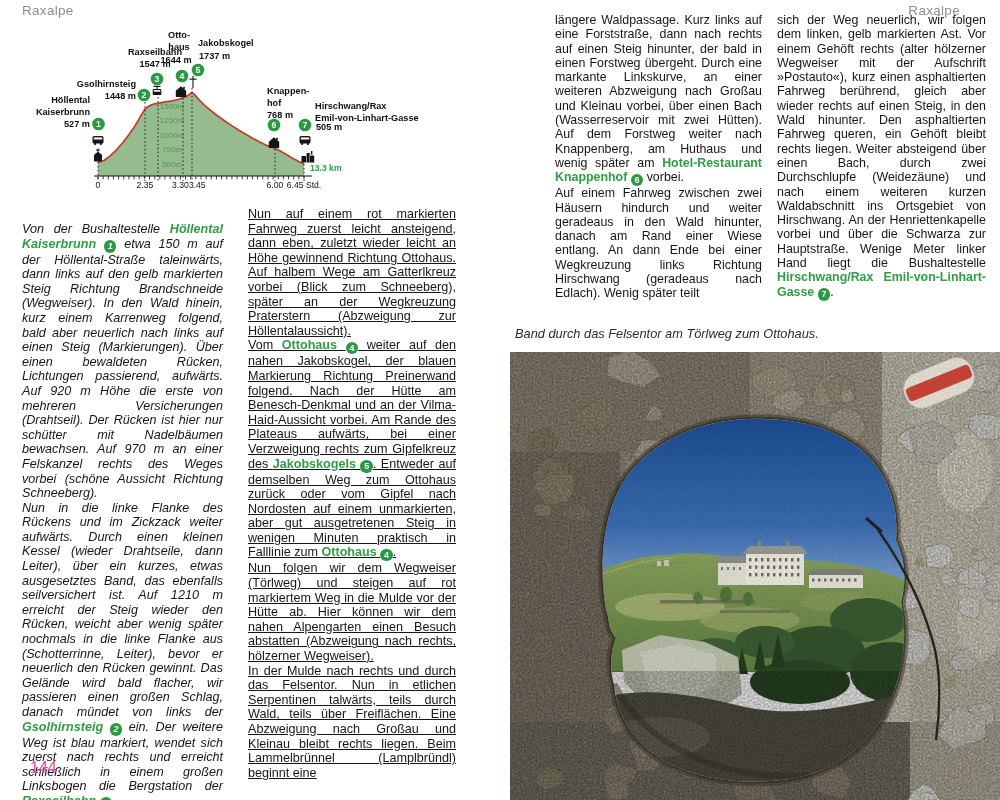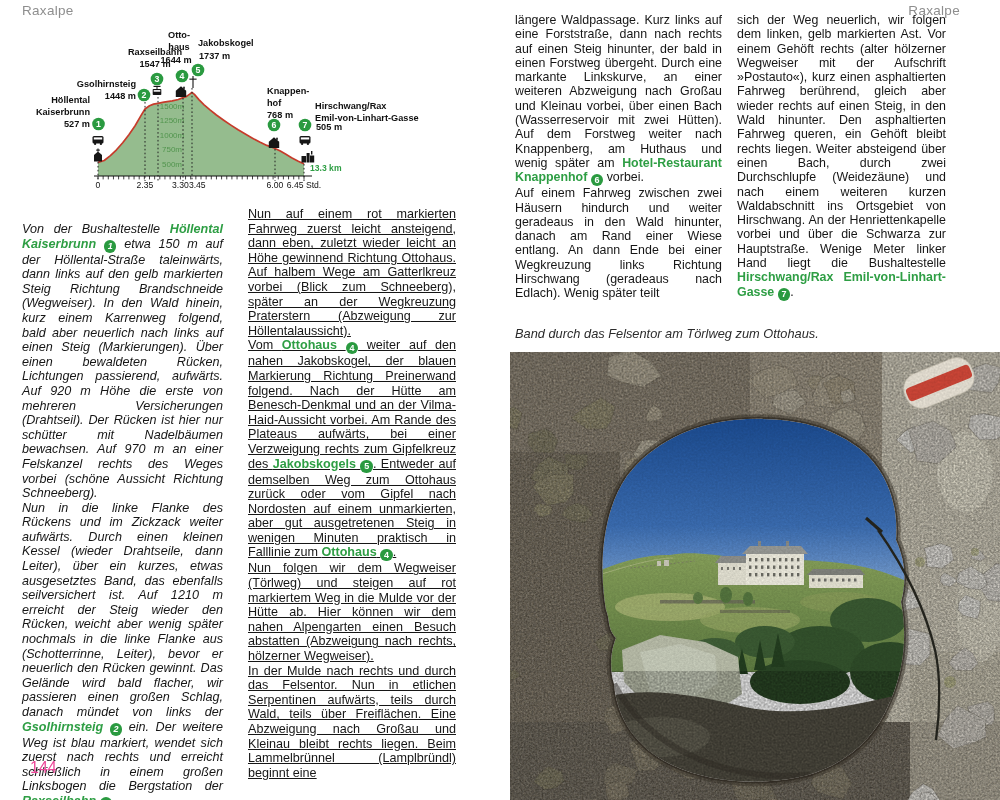--- a/index.html
+++ b/index.html
@@ -2,21 +2,21 @@
 <html lang="de"><head>
 <meta charset="utf-8">
 <style>
   html,body{margin:0;padding:0;}
   body{width:1000px;height:800px;background:#ffffff;font-family:"Liberation Sans",sans-serif;position:relative;overflow:hidden;}
   .hdr{position:absolute;top:3px;font-size:13.5px;color:#8e8e8e;letter-spacing:.3px;}
   #hdrL{left:22px;}
   #hdrR{right:40px;}
   .col{position:absolute;text-align:justify;color:#161616;hyphens:auto;-webkit-hyphens:auto;}
   .col.big{font-size:12.6px;line-height:14.6px;}
-  .col.sm{font-size:12.4px;line-height:14.3px;}
+  .col.sm{font-size:12.4px;line-height:14.3px;margin-left:40px;}
   .col p{margin:0;}
   .green{color:#2e9e44;font-weight:bold;}
   .badge{display:inline-block;width:12.5px;height:12.5px;border-radius:50%;background:#2a9a40;color:#fff;font-size:9px;font-weight:bold;text-align:center;line-height:12.6px;vertical-align:-1.5px;}
   #chart{position:absolute;left:10px;top:24px;width:450px;height:182px;}
   #caption{position:absolute;left:515px;top:326px;font-style:italic;font-size:12.8px;color:#2b2b2b;}
   #photo{position:absolute;left:510px;top:352px;width:490px;height:448px;}
   #pagenum{position:absolute;left:22px;top:759px;font-size:16px;color:#ec4899;margin-left:8px;}
   svg text{font-family:"Liberation Sans",sans-serif;}
 </style>
 </head>
@@ -167,21 +167,21 @@
 </div>
 
 <div class="col big" style="left:22px;top:222px;width:201px;font-style:italic;">
     <p><span>Von der Bushaltestelle </span><span class="green">Höllental Kaiserbrunn</span><span> </span><span class="badge">1</span><span> etwa 150 m auf der Höllental-Straße taleinwärts, dann links auf den gelb markierten Steig Richtung Brandschneide (Wegweiser). In den Wald hinein, kurz einem Karrenweg folgend, bald aber neuerlich nach links auf einen Steig (Markierungen). Über einen bewaldeten Rücken, Lichtungen passierend, aufwärts. Auf 920 m Höhe die erste von mehreren Versicherungen (Drahtseil). Der Rücken ist hier nur schütter mit Nadelbäumen bewachsen. Auf 970 m an einer Felskanzel rechts des Weges vorbei (schöne Aussicht Richtung Schneeberg).</span></p>
     <p><span>Nun in die linke Flanke des Rückens und im Zickzack weiter aufwärts. Durch einen kleinen Kessel (wieder Drahtseile, dann Leiter), über ein kurzes, etwas ausgesetztes Band, das ebenfalls seilversichert ist. Auf 1210 m erreicht der Steig wieder den Rücken, weicht aber wenig später nochmals in die linke Flanke aus (Schotterrinne, Leiter), bevor er neuerlich den Rücken gewinnt. Das Gelände wird bald flacher, wir passieren einen großen Schlag, danach mündet von links der </span><span class="green">Gsolhirnsteig</span><span> </span><span class="badge">2</span><span> ein. Der weitere Weg ist blau markiert, wendet sich zuerst nach rechts und erreicht schließlich in einem großen Linksbogen die Bergstation der </span><span class="green">Raxseilbahn</span><span> </span><span class="badge">3</span><span>.</span></p>
   </div>
 <div class="col big" style="left:248px;top:207px;width:208px;text-decoration:underline;">
     <p><span>Nun auf einem rot markierten Fahrweg zuerst leicht ansteigend, dann eben, zuletzt wieder leicht an Höhe gewinnend Richtung Ottohaus. Auf halbem Wege am Gatterlkreuz vorbei (Blick zum Schneeberg), später an der Wegkreuzung Praterstern (Abzweigung zur Höllentalaussicht).</span></p>
     <p><span>Vom </span><span class="green">Ottohaus</span><span> </span><span class="badge">4</span><span> weiter auf den nahen Jakobskogel, der blauen Markierung Richtung Preinerwand folgend. Nach der Hütte am Benesch-Denkmal und an der Vilma-Haid-Aussicht vorbei. Am Rande des Plateaus aufwärts, bei einer Verzweigung rechts zum Gipfelkreuz des </span><span class="green">Jakobskogels</span><span> </span><span class="badge">5</span><span>. Entweder auf demselben Weg zum Ottohaus zurück oder vom Gipfel nach Nordosten auf einem unmarkierten, aber gut ausgetretenen Steig in wenigen Minuten praktisch in Falllinie zum </span><span class="green">Ottohaus</span><span> </span><span class="badge">4</span><span>.</span></p>
     <p><span>Nun folgen wir dem Wegweiser (Törlweg) und steigen auf rot markiertem Weg in die Mulde vor der Hütte ab. Hier können wir dem nahen Alpengarten einen Besuch abstatten (Abzweigung nach rechts, hölzerner Wegweiser).</span></p>
-    <p><span>In der Mulde nach rechts und durch das Felsentor. Nun in etlichen Serpentinen aufwärts, teils durch Wald, teils über Freiflächen. Eine Abzweigung nach Großau und Kleinau bleibt rechts liegen. Beim Lammelbrünnel (Lamplbründl) beginnt eine</span></p>
+    <p><span>In der Mulde nach rechts und durch das Felsentor. Nun in etlichen Serpentinen talwärts, teils durch Wald, teils über Freiflächen. Eine Abzweigung nach Großau und Kleinau bleibt rechts liegen. Beim Lammelbrünnel (Lamplbründl) beginnt eine</span></p>
   </div>
 <div class="col sm" style="left:515px;top:13px;width:207px;">
     <p><span>längere Waldpassage. Kurz links auf eine Forststraße, dann nach rechts auf einen Steig hinunter, der bald in einen Forstweg übergeht. Durch eine markante Linkskurve, an einer weiteren Abzweigung nach Großau und Kleinau vorbei, über einen Bach (Wasserreservoir mit zwei Hütten). Auf dem Forstweg weiter nach Knappenberg, am Huthaus und wenig später am </span><span class="green">Hotel-Restaurant Knappenhof</span><span> </span><span class="badge">6</span><span> vorbei.</span></p>
     <p><span>Auf einem Fahrweg zwischen zwei Häusern hindurch und weiter geradeaus in den Wald hinunter, danach am Rand einer Wiese entlang. An dann Ende bei einer Wegkreuzung links Richtung Hirschwang (geradeaus nach Edlach). Wenig später teilt</span></p>
   </div>
 <div class="col sm" style="left:737px;top:13px;width:209px;">
     <p><span>sich der Weg neuerlich, wir folgen dem linken, gelb markierten Ast. Vor einem Gehöft rechts (alter hölzerner Wegweiser mit der Aufschrift »Postauto«), kurz einen asphaltierten Fahrweg berührend, gleich aber wieder rechts auf einen Steig, in den Wald hinunter. Den asphaltierten Fahrweg queren, ein Gehöft bleibt rechts liegen. Weiter absteigend über einen Bach, durch zwei Durchschlupfe (Weidezäune) und nach einem weiteren kurzen Waldabschnitt ins Ortsgebiet von Hirschwang. An der Henriettenkapelle vorbei und über die Schwarza zur Hauptstraße. Wenige Meter linker Hand liegt die Bushaltestelle </span><span class="green">Hirschwang/Rax Emil-von-Linhart-Gasse</span><span> </span><span class="badge">7</span><span>.</span></p>
   </div>
 
 <div id="caption">Band durch das Felsentor am Törlweg zum Ottohaus.</div>

